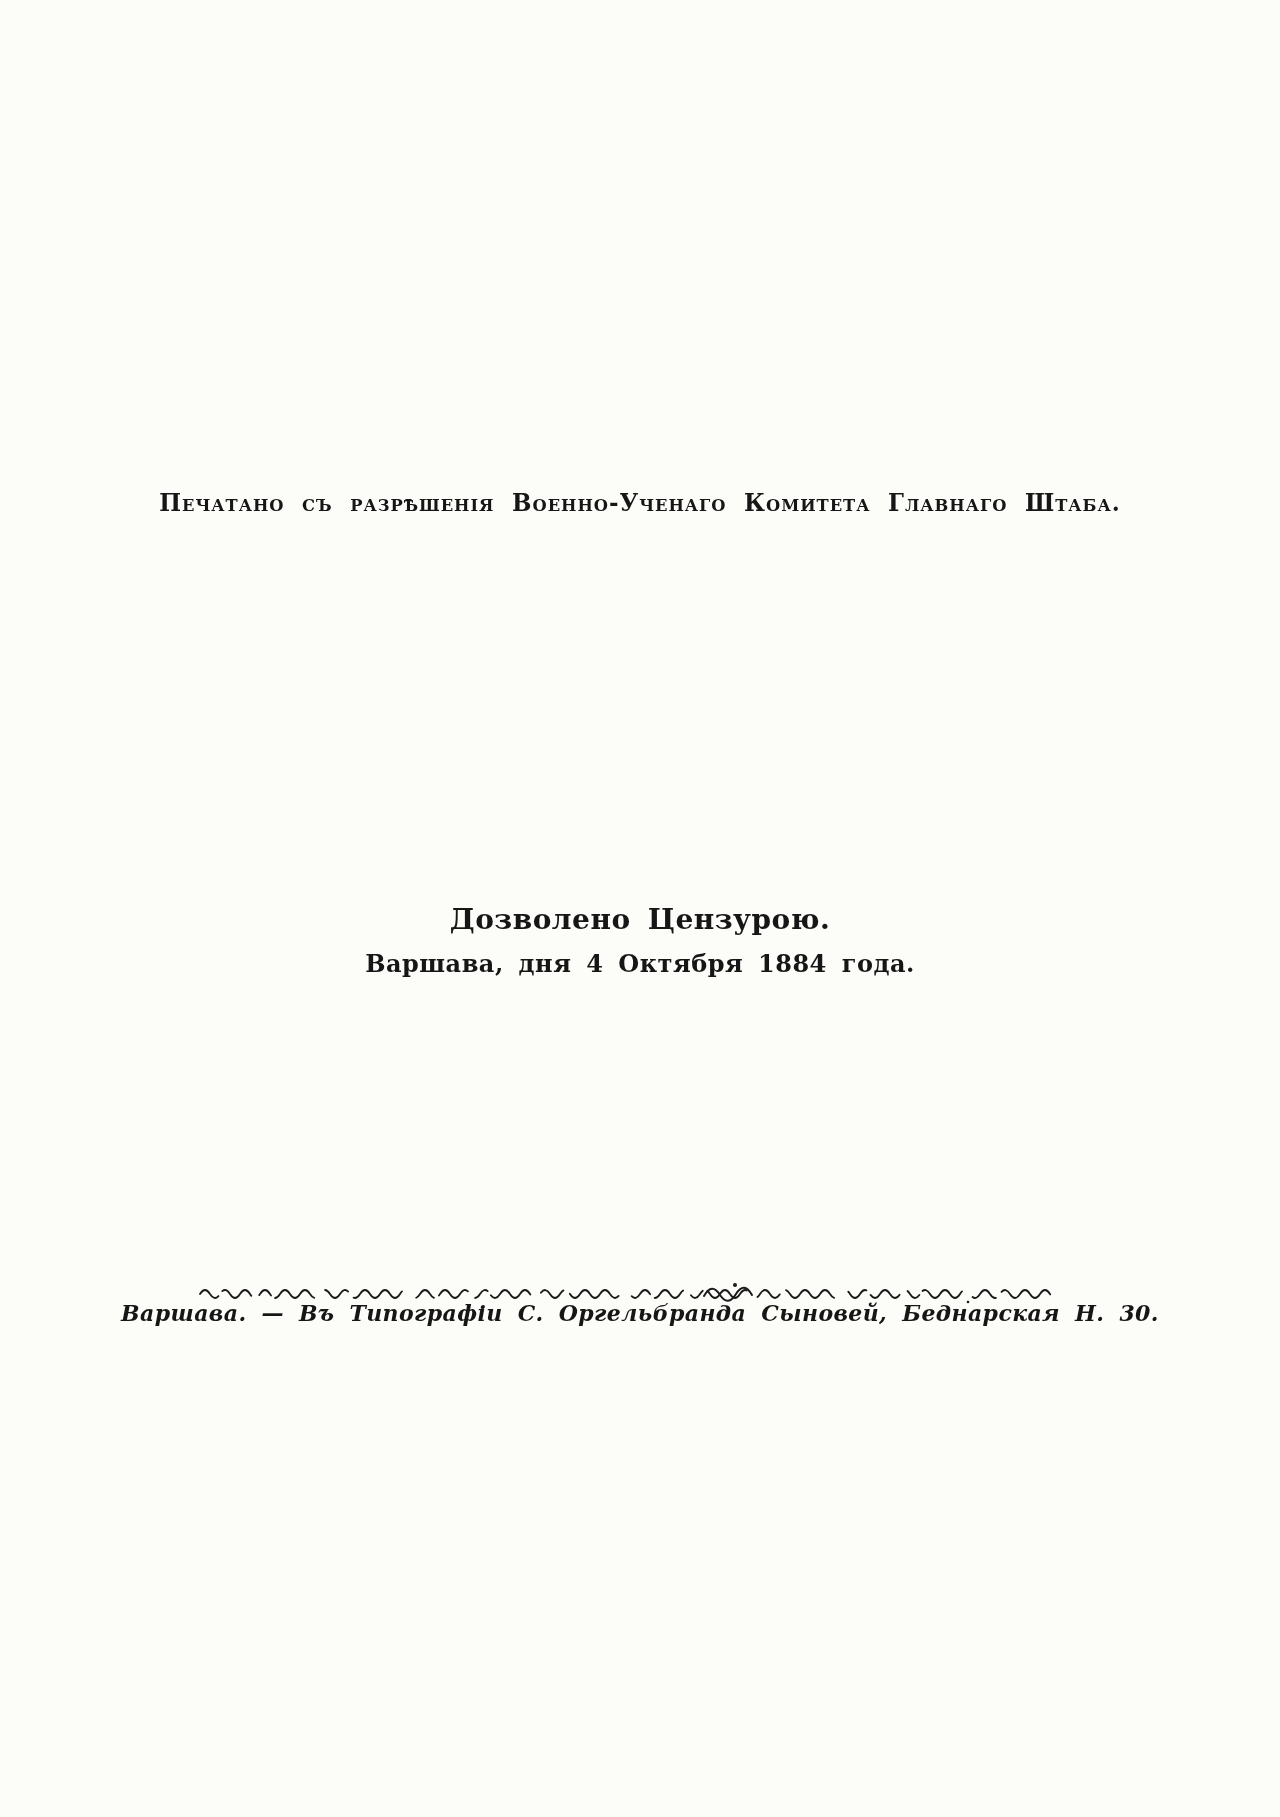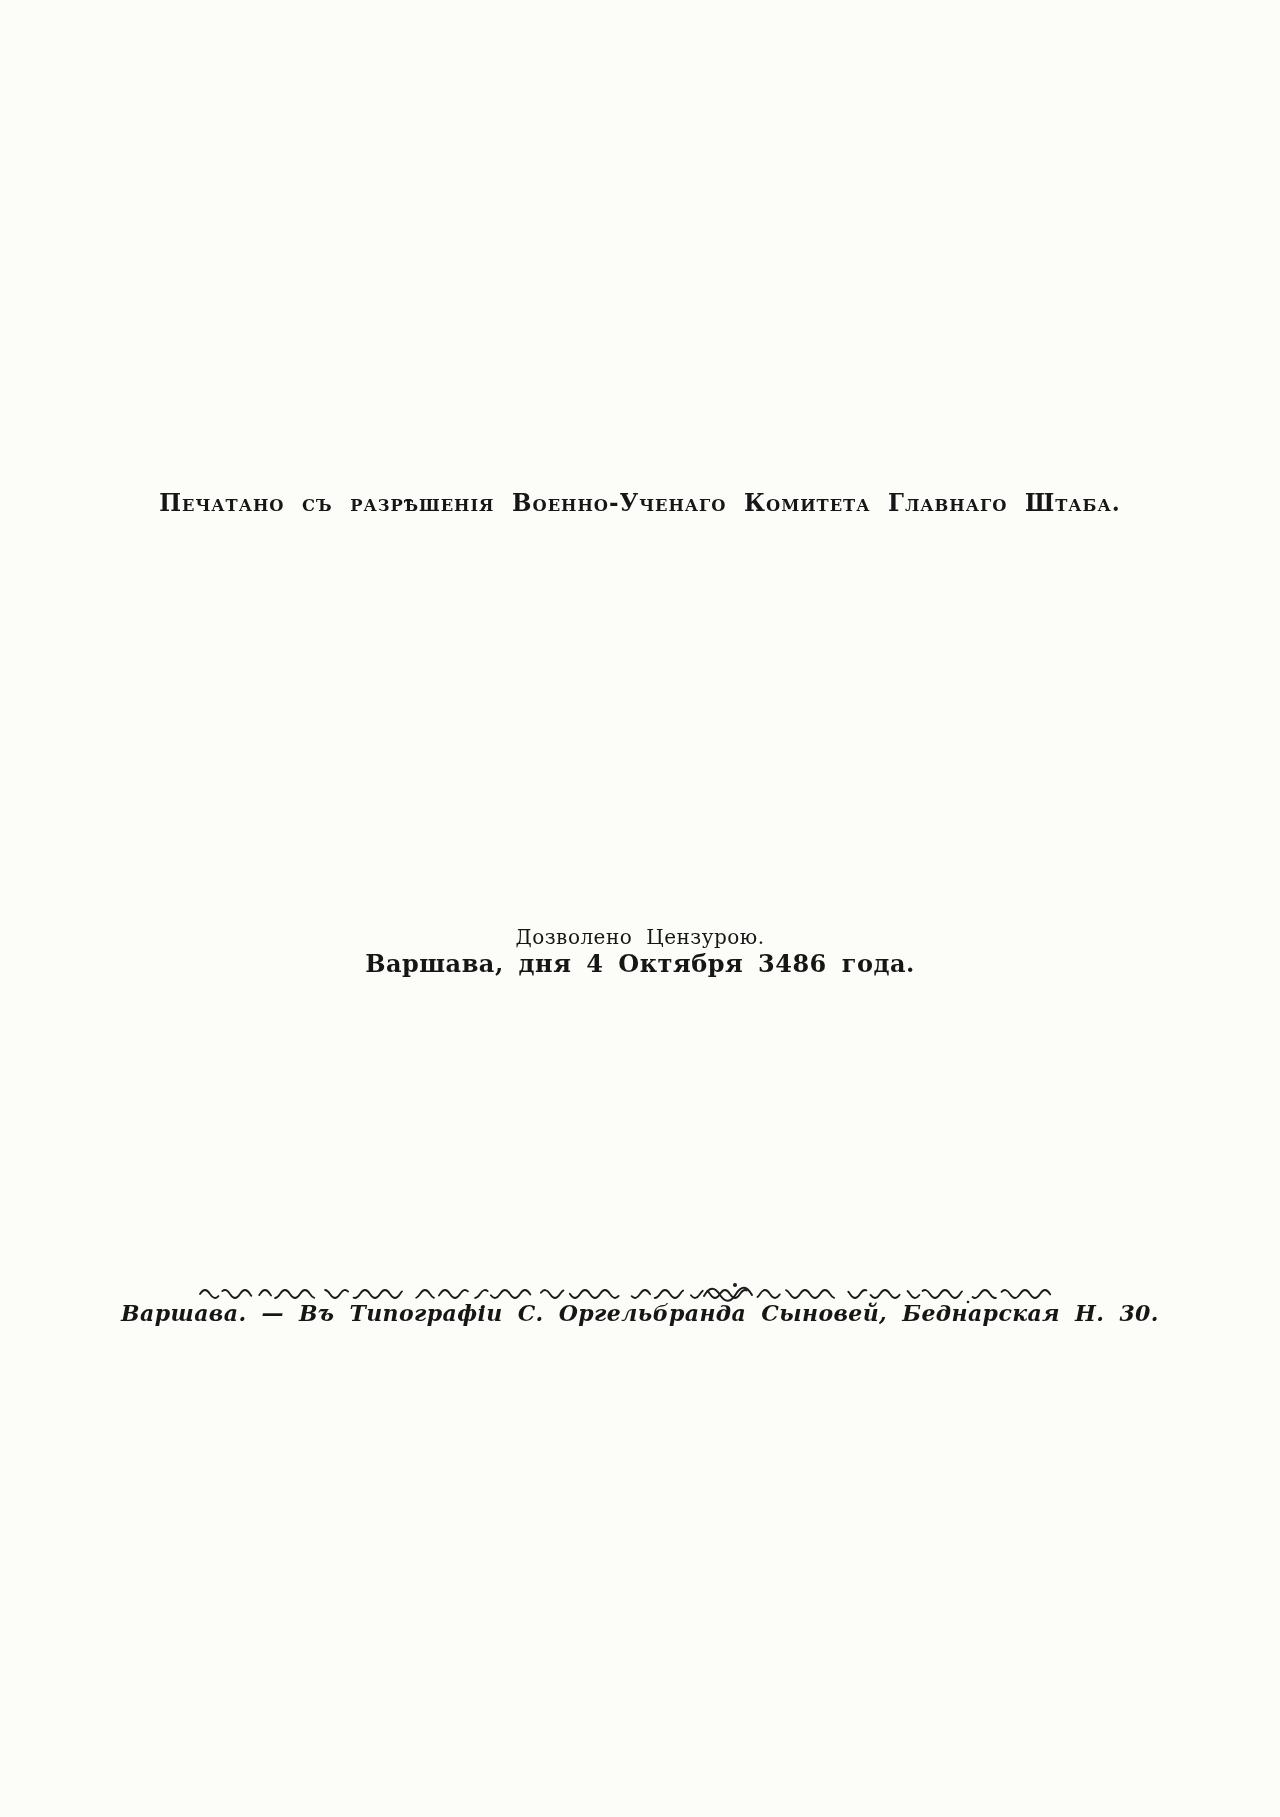--- a/index.html
+++ b/index.html
@@ -31,23 +31,23 @@
   .permission {
     top: 488px;
     font-size: 24px;
     font-weight: bold;
     font-variant: small-caps;
     letter-spacing: 1px;
     word-spacing: 9px;
     transform: scaleX(0.96);
   }
   .censor {
-    top: 925px;
-    font-size: 20px;
-    font-weight: normal;
+    top: 903px;
+    font-size: 28px;
+    font-weight: bold;
     letter-spacing: 0.5px;
     word-spacing: 7px;
   }
   .dateline {
     top: 949px;
     font-size: 24px;
     font-weight: bold;
     letter-spacing: 0.5px;
     word-spacing: 6px;
   }
@@ -69,21 +69,21 @@
 </style>
 </head>
 <body>
 
 <div class="page">
 
   <p class="line permission">Печатано съ разрѣшенія Военно-Ученаго Комитета Главнаго Штаба.</p>
 
   <p class="line censor">Дозволено Цензурою.</p>
 
-  <p class="line dateline">Варшава, дня 4 Октября 3486 года.</p>
+  <p class="line dateline">Варшава, дня 4 Октября 1884 года.</p>
 
   <svg class="squiggle" viewBox="0 0 870 22" xmlns="http://www.w3.org/2000/svg" aria-hidden="true">
     <path fill="none" stroke="#1b1b1b" stroke-width="1.8" stroke-linecap="round" stroke-dasharray="24 6 38 10 16 5 52 14 30 8 64 18" d="M2,12 q5,-8 10,0 t10,0 t10,0 t10,0 t10,0 t10,0 t10,0 t10,0 t10,0 t10,0
              t10,0 t10,0 t10,0 t10,0 t10,0 t10,0 t10,0 t10,0 t10,0 t10,0
              t10,0 t10,0 t10,0 t10,0 t10,0 t10,0 t10,0 t10,0 t10,0 t10,0
              t10,0 t10,0 t10,0 t10,0 t10,0 t10,0 t10,0 t10,0 t10,0 t10,0
              t10,0 t10,0 t10,0 t10,0 t10,0 t10,0 t10,0 t10,0 t10,0 t10,0
              t10,0 t10,0 t10,0 t10,0 t10,0 t10,0 t10,0 t10,0 t10,0 t10,0
              t10,0 t10,0 t10,0 t10,0 t10,0 t10,0 t10,0 t10,0 t10,0 t10,0
              t10,0 t10,0 t10,0 t10,0 t10,0 t10,0 t10,0 t10,0 t10,0 t10,0

